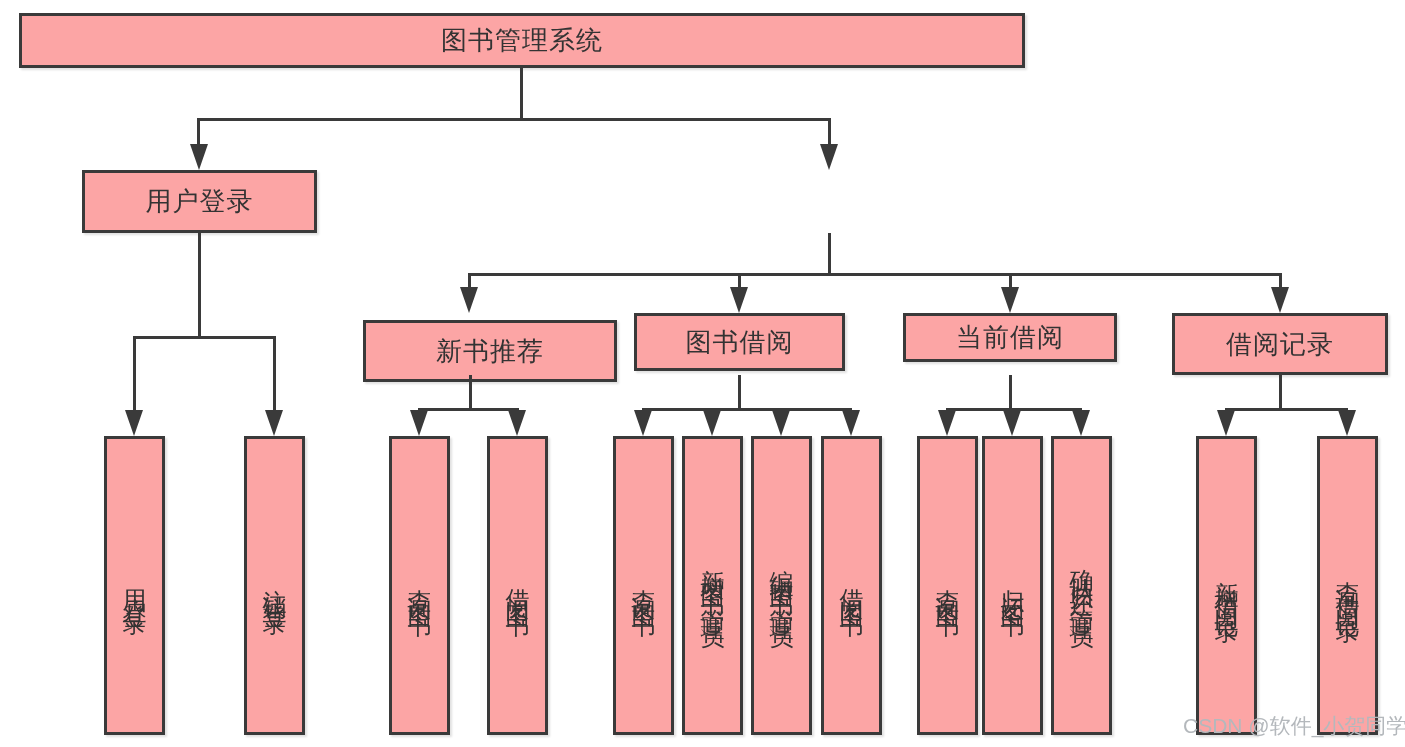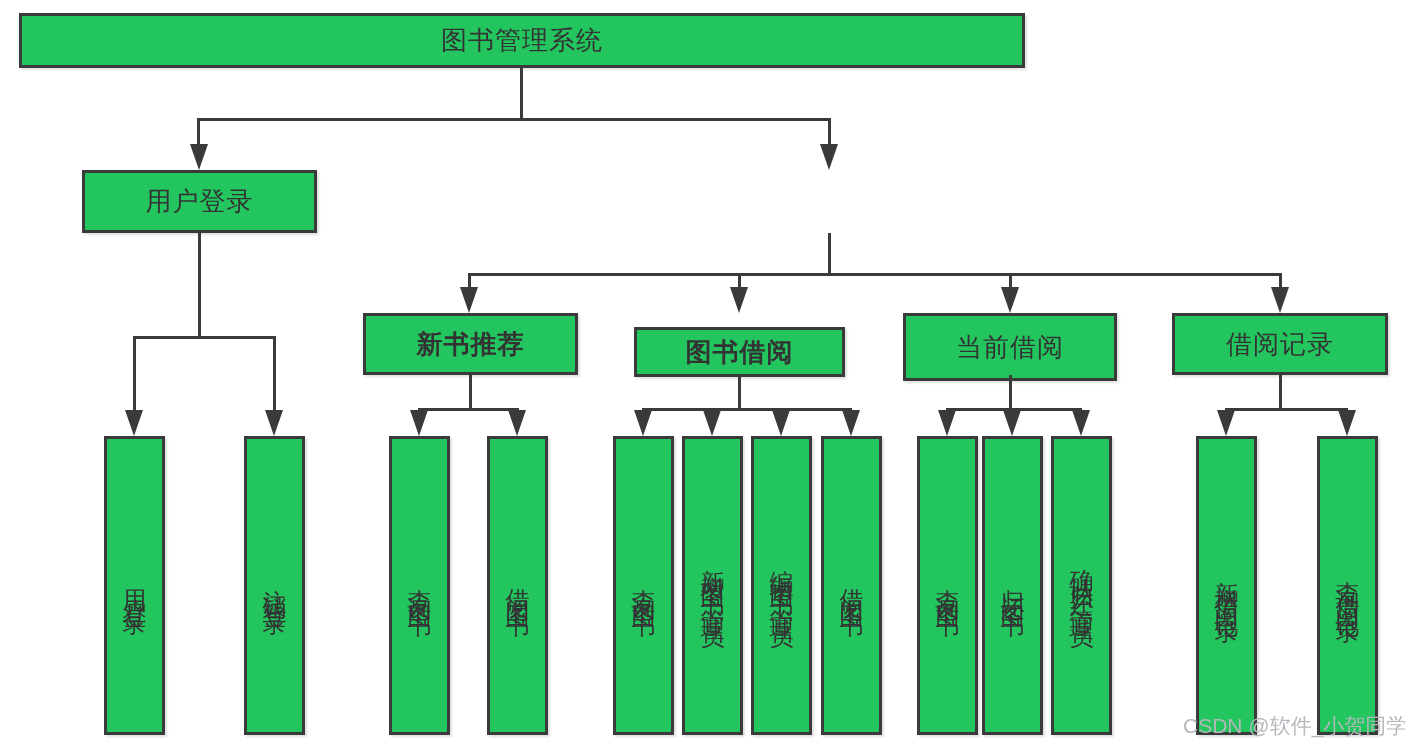--- a/index.html
+++ b/index.html
@@ -14,21 +14,21 @@
     width:1405px;height:747px;
     background:var(--bg);
     font-family:"Liberation Sans","DejaVu Sans",sans-serif;
     color:var(--text);
     overflow:hidden;
   }
   .box{
     position:absolute;
     box-sizing:border-box;
     border:3px solid var(--line);
-    background:#22c55e;
+    background:#fca5a5;
     display:flex;align-items:center;justify-content:center;
     box-shadow:2px 2px 2px rgba(0,0,0,0.12);
   }
   .hlabel{
     font-size:26px;
     letter-spacing:1px;
     white-space:nowrap;
   }
   .leaf span{
     writing-mode:vertical-rl;
@@ -82,23 +82,23 @@
   <div class="hline" style="left:468px;top:273px;width:813px;"></div>
   <div class="vline" style="left:468px;top:273px;height:16px;"></div>
   <div class="arr" style="left:460px;top:287px;"></div>
   <div class="vline" style="left:738px;top:273px;height:16px;"></div>
   <div class="arr" style="left:730px;top:287px;"></div>
   <div class="vline" style="left:1009px;top:273px;height:16px;"></div>
   <div class="arr" style="left:1001px;top:287px;"></div>
   <div class="vline" style="left:1279px;top:273px;height:16px;"></div>
   <div class="arr" style="left:1271px;top:287px;"></div>
 
-  <div class="box hlabel" style="left:363px;top:313px;width:215px;height:62px;font-weight:bold;">新书推荐</div>
-  <div class="box hlabel" style="left:634px;top:327px;width:211px;height:50px;font-weight:bold;">图书借阅</div>
-  <div class="box hlabel" style="left:903px;top:313px;width:214px;height:68px;">当前借阅</div>
+  <div class="box hlabel" style="left:363px;top:320px;width:254px;height:62px;">新书推荐</div>
+  <div class="box hlabel" style="left:634px;top:313px;width:211px;height:58px;">图书借阅</div>
+  <div class="box hlabel" style="left:903px;top:313px;width:214px;height:49px;">当前借阅</div>
   <div class="box hlabel" style="left:1172px;top:313px;width:216px;height:62px;">借阅记录</div>
 
   <div class="vline" style="left:469px;top:375px;height:33px;"></div>
   <div class="hline" style="left:418px;top:408px;width:101px;"></div>
   <div class="arr" style="left:410px;top:410px;"></div>
   <div class="arr" style="left:508px;top:410px;"></div>
 
   <div class="vline" style="left:738px;top:375px;height:33px;"></div>
   <div class="hline" style="left:642px;top:408px;width:210px;"></div>
   <div class="arr" style="left:634px;top:410px;"></div>

